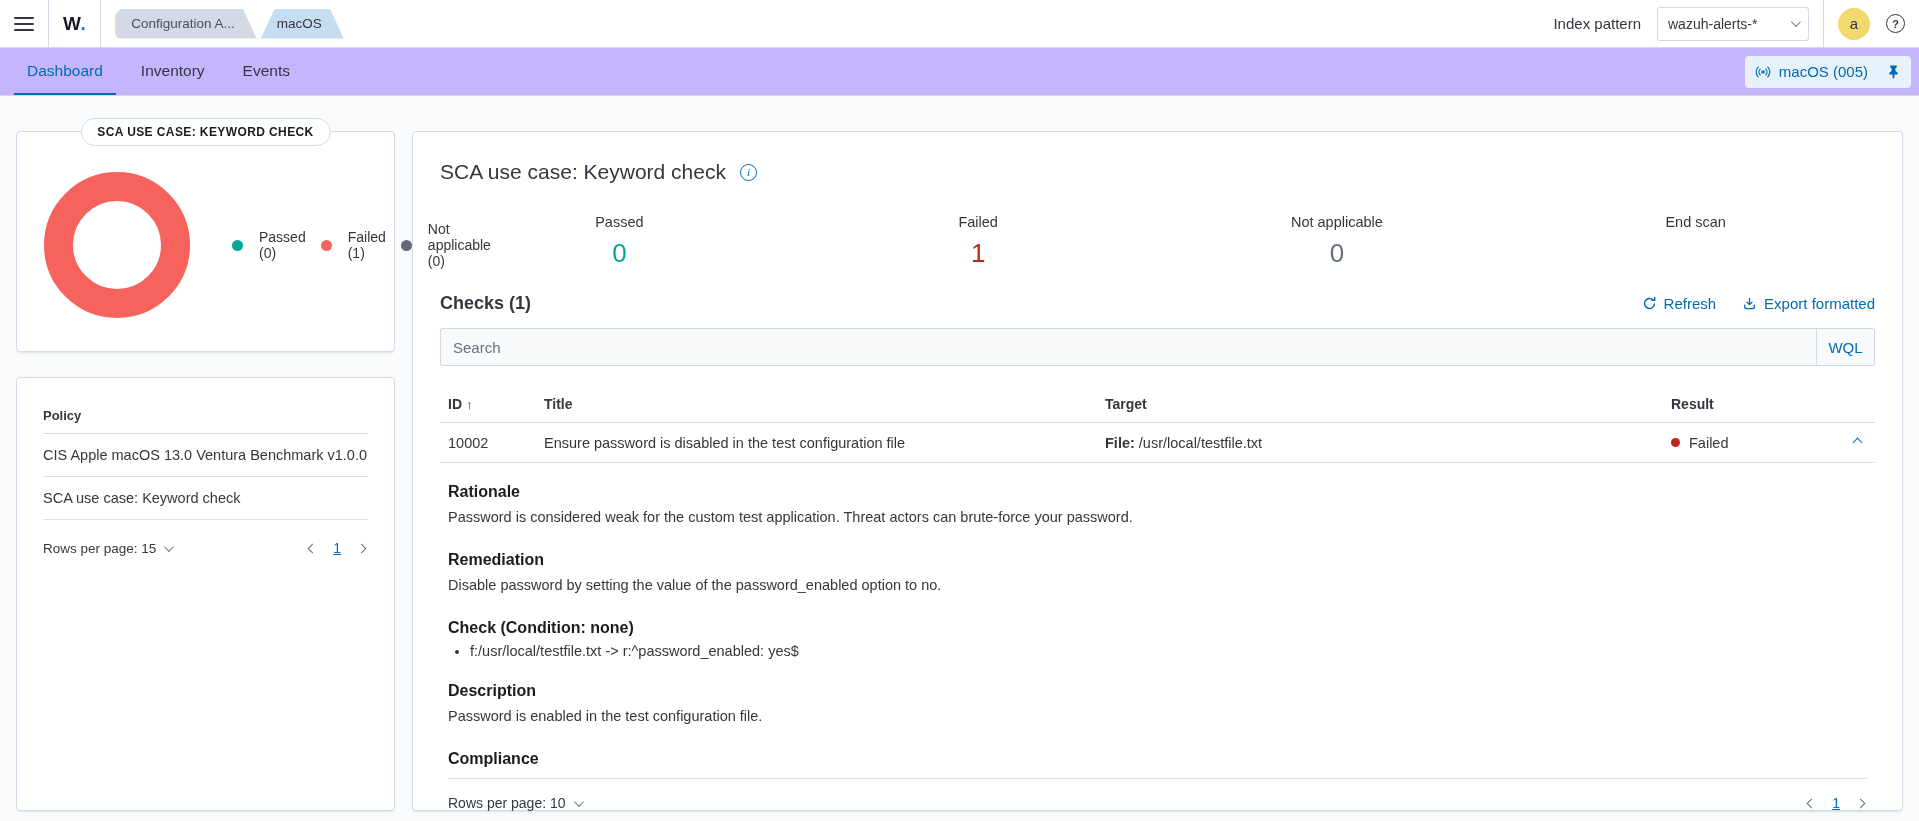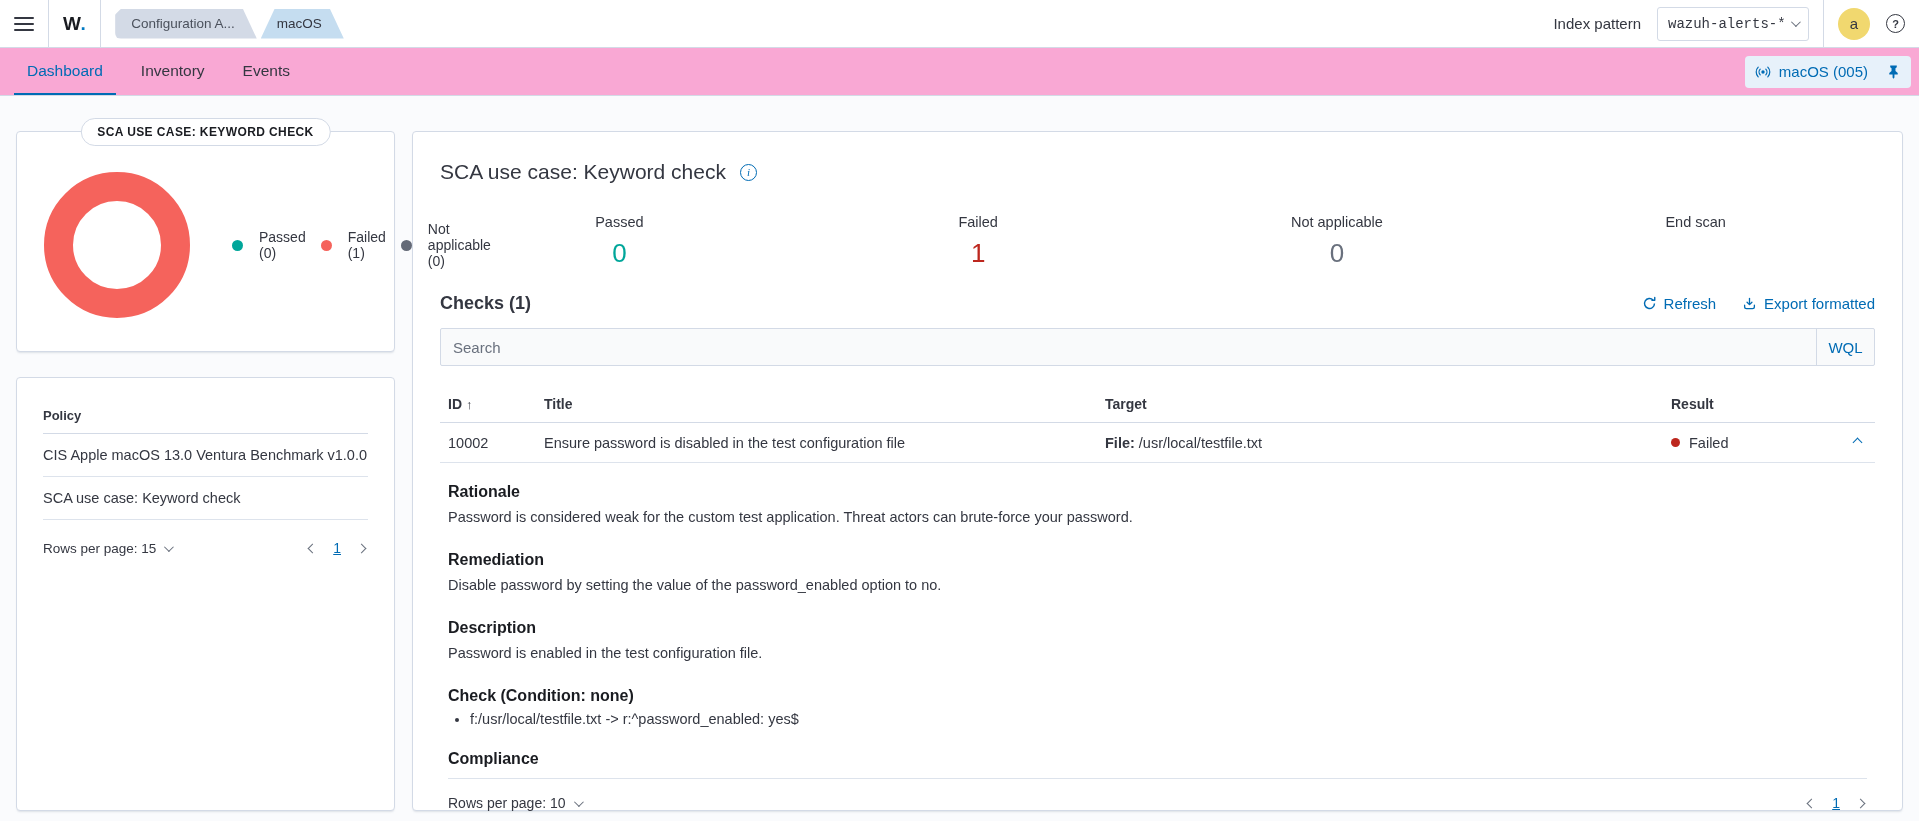--- a/index.html
+++ b/index.html
@@ -32,40 +32,39 @@
   .chip-blue {
     background:#c5ddf0; margin-left:4px; font-weight:500;
     clip-path:polygon(14px 0, calc(100% - 14px) 0, 100% 100%, 0 100%);
   }
   .nav-right { margin-left:auto; display:flex; align-items:center; }
   .idx-label { font-size:15px; margin-right:16px; }
   .idx-select {
     width:152px; height:34px; border:1px solid #d3dae6; border-radius:3px; background:#fff;
     display:flex; align-items:center; justify-content:space-between; padding:0 10px; cursor:pointer;
     font-size:14px;
-    font-family:Liberation Mono, monospace;
   }
   .chev { display:inline-block; width:7px; height:7px; border-right:1.6px solid #69707d; border-bottom:1.6px solid #69707d; }
   .chev-down { transform:rotate(45deg) translateY(-2px); }
   .chev-up { transform:rotate(-135deg); border-color:#006bb4; }
   .chev-left { transform:rotate(135deg); }
   .chev-right { transform:rotate(-45deg); }
   .avatar {
     width:32px; height:32px; border-radius:50%; background:#f1d86f; color:#343741;
     display:flex; align-items:center; justify-content:center; font-size:15px; cursor:pointer;
   }
   .help-btn {
     width:19px; height:19px; border:1.5px solid #343741; border-radius:50%;
     display:flex; align-items:center; justify-content:center; font-size:11px; font-weight:700;
     margin-left:16px; cursor:pointer; background:#fff; color:#343741;
   }
 
   
   .tabsbar {
-    height:48px; background:#f9a8d4; border-bottom:1px solid #d3dae6;
+    height:48px; background:#c4b5fd; border-bottom:1px solid #d3dae6;
     display:flex; align-items:stretch; padding:0 8px 0 14px;
   }
   .tab {
     display:flex; align-items:center; padding:0 13px; margin-right:12px;
     font-size:15.5px; color:#343741; cursor:pointer; border-bottom:2px solid transparent;
   }
   .tab.active { color:#006bb4; border-bottom-color:#006bb4; font-weight:500; }
   .agent-badge {
     margin-left:auto; align-self:center; background:#e7f1fa; border-radius:4px;
     height:32px; display:flex; align-items:center; padding:0 10px; color:#006bb4;
@@ -353,29 +352,29 @@
       <div class="row-details">
         <div class="detail-section">
           <div class="detail-heading">Rationale</div>
           <div class="detail-body">Password is considered weak for the custom test application. Threat actors can brute-force your password.</div>
         </div>
         <div class="detail-section">
           <div class="detail-heading">Remediation</div>
           <div class="detail-body">Disable password by setting the value of the password_enabled option to no.</div>
         </div>
         <div class="detail-section">
-          <div class="detail-heading">Description</div>
-          <div class="detail-body">Password is enabled in the test configuration file.</div>
-        </div>
-        <div class="detail-section">
           <div class="detail-heading">Check (Condition: none)</div>
           <ul class="detail-bullets">
             <li>f:/usr/local/testfile.txt -&gt; r:^password_enabled: yes$</li>
           </ul>
         </div>
+        <div class="detail-section">
+          <div class="detail-heading">Description</div>
+          <div class="detail-body">Password is enabled in the test configuration file.</div>
+        </div>
         <div class="detail-section" style="margin-bottom:10px">
           <div class="detail-heading">Compliance</div>
         </div>
         <hr class="details-divider">
       </div>
 
       <div class="table-footer">
         <div class="rpp">
           <span>Rows per page: 10</span>
           <span class="chev chev-down"></span>

